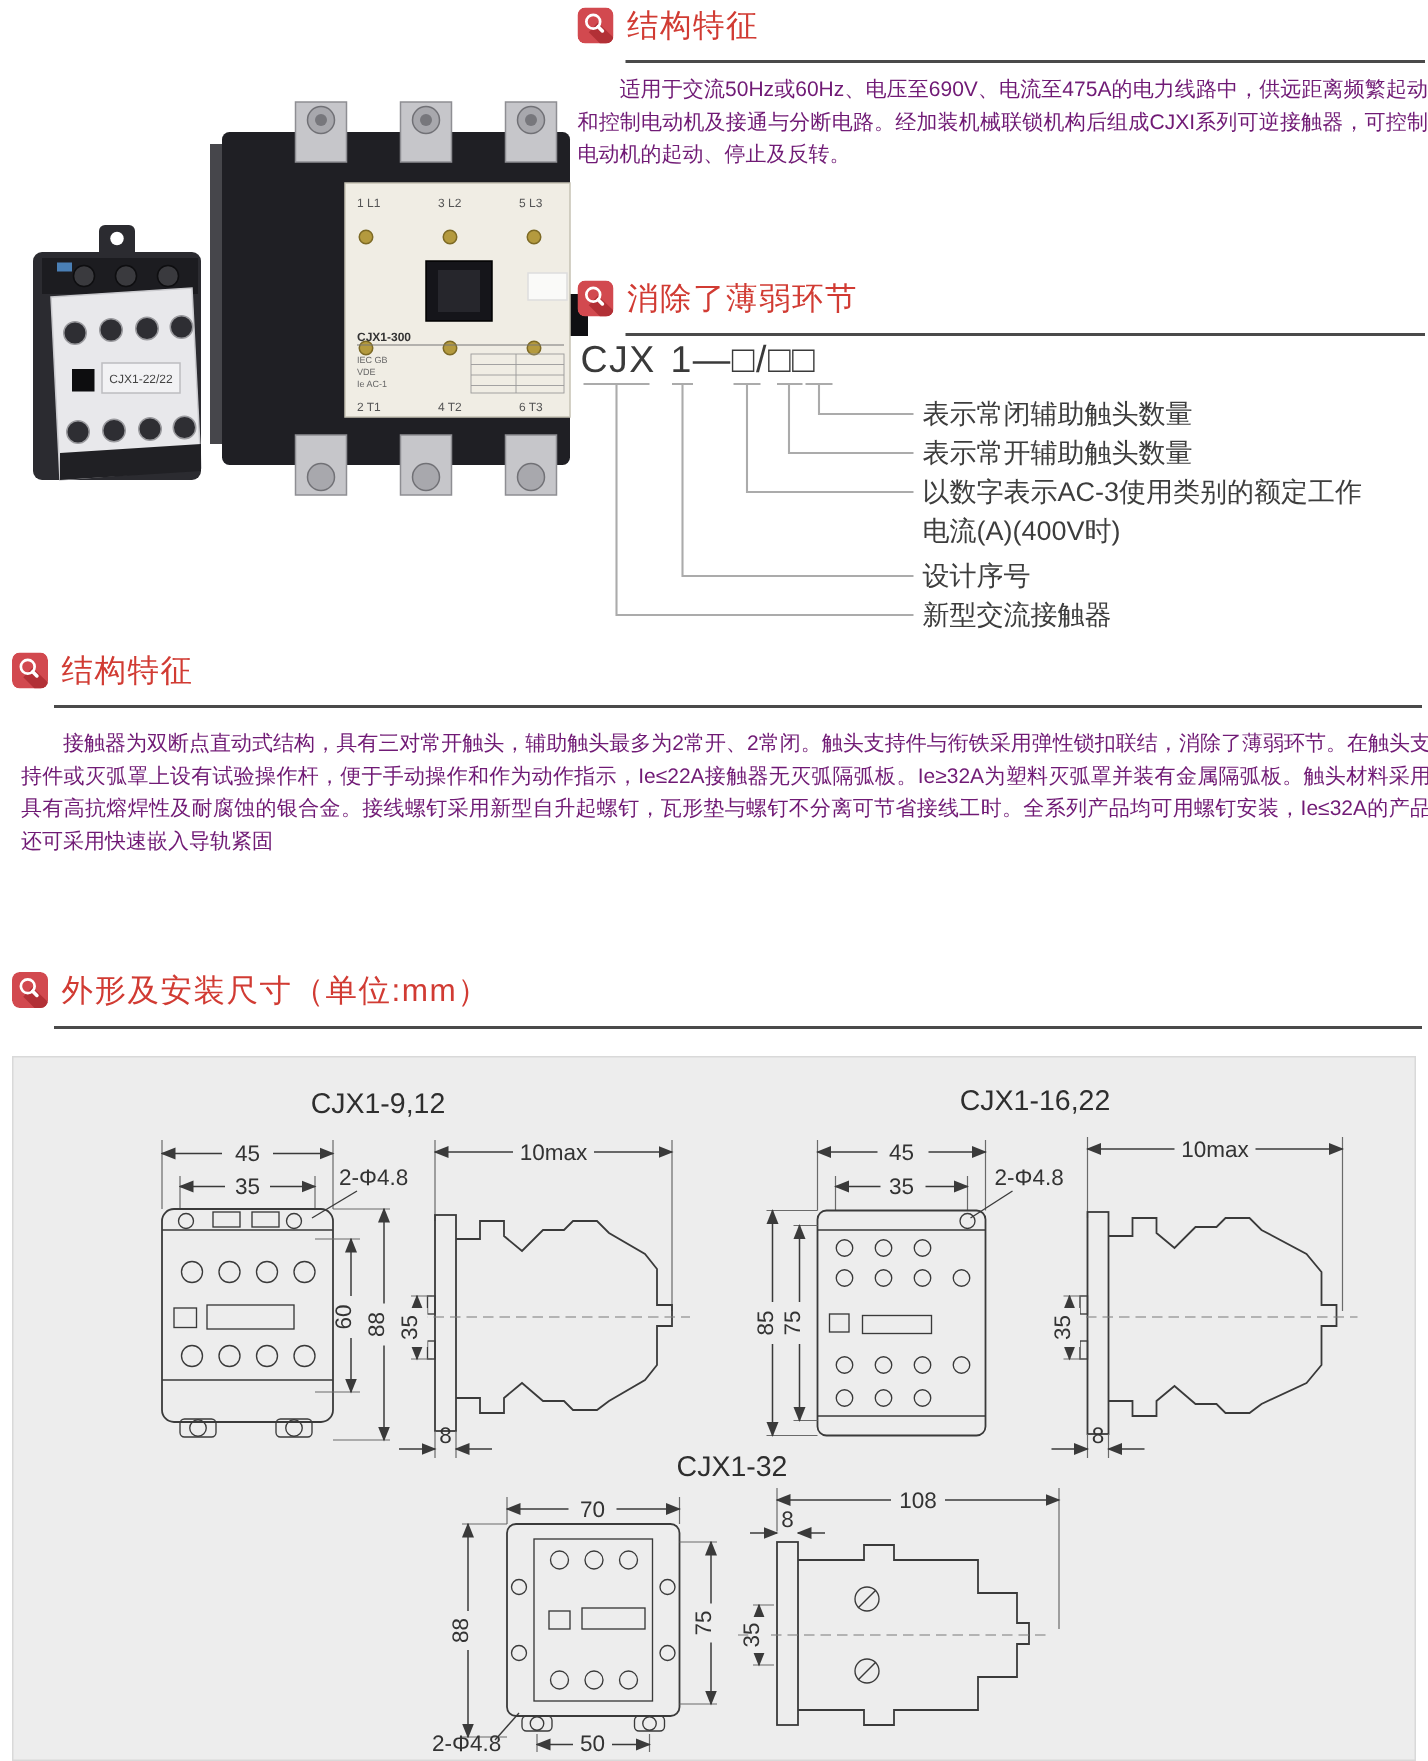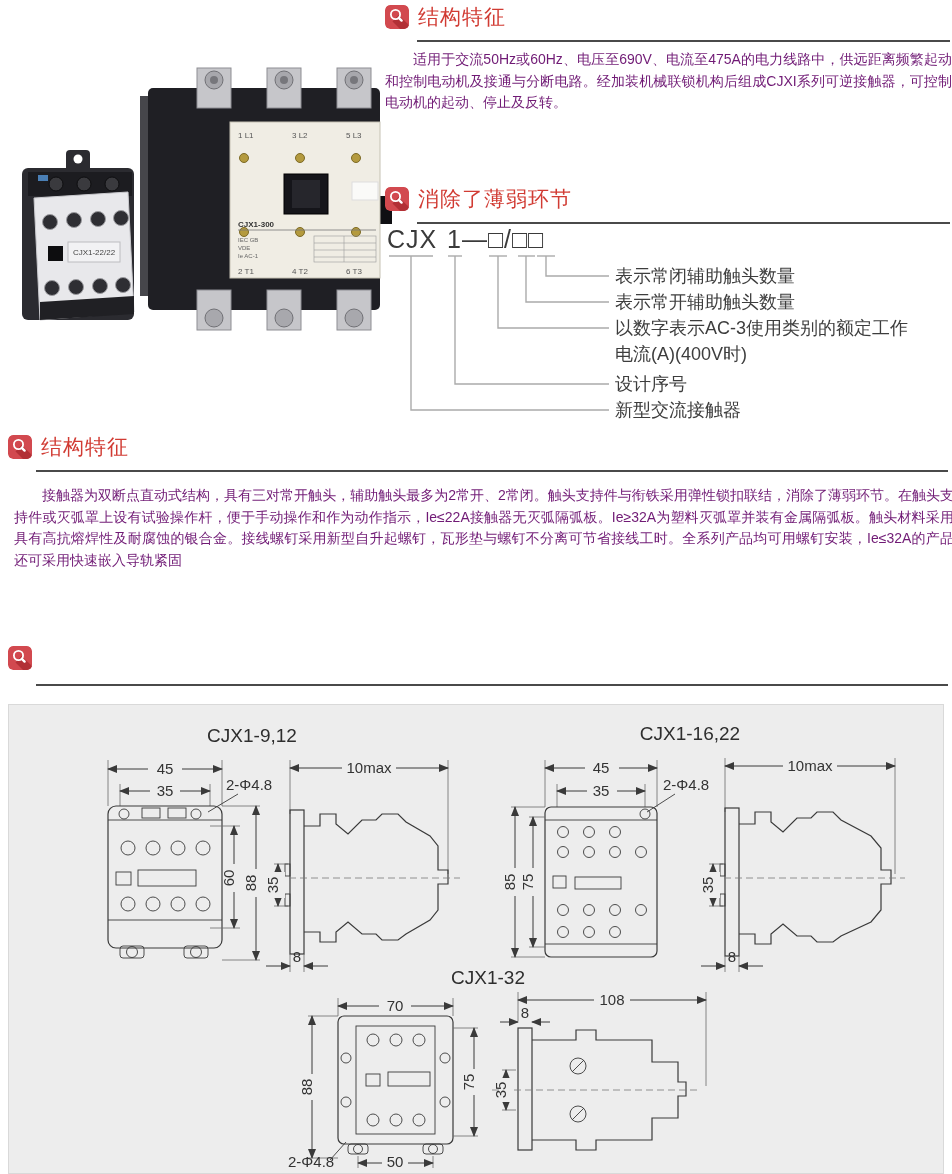--- a/index.html
+++ b/index.html
@@ -184,20 +184,21 @@
 
 <div class="sec-h" style="left:8px;top:646px">
   <svg width="24" height="24" viewBox="0 0 24 24">
     <g clip-path="url(#icr)">
       <rect width="24" height="24" rx="5" fill="#d2494f"></rect>
       <path d="M13.5 10 L24 20 V24 H15 L7.5 16.5 Z" fill="#b23036"></path>
       <circle cx="10.5" cy="9.5" r="4.6" fill="none" stroke="#fff" stroke-width="1.8"></circle>
       <line x1="13.8" y1="12.8" x2="16.6" y2="15.6" stroke="#fff" stroke-width="2.4" stroke-linecap="round"></line>
     </g>
   </svg>
+  <span class="ttl">外形及安装尺寸（单位:mm）</span>
 </div>
 <div class="rule" style="left:36px;top:684px;width:912px"></div>
 
 <div class="panel" style="left:8px;top:704px;width:936px;height:470px"></div>
 
 <svg class="absvg" style="left:80px;top:714px" width="390" height="262" viewBox="0 0 390 262">
   <text class="dtitle" x="172" y="28" text-anchor="middle">CJX1-9,12</text>
 
   <g>
     <path class="ext" d="M28,46 V92 M142,46 V92 M40,70 V92 M130,70 V92"></path>

